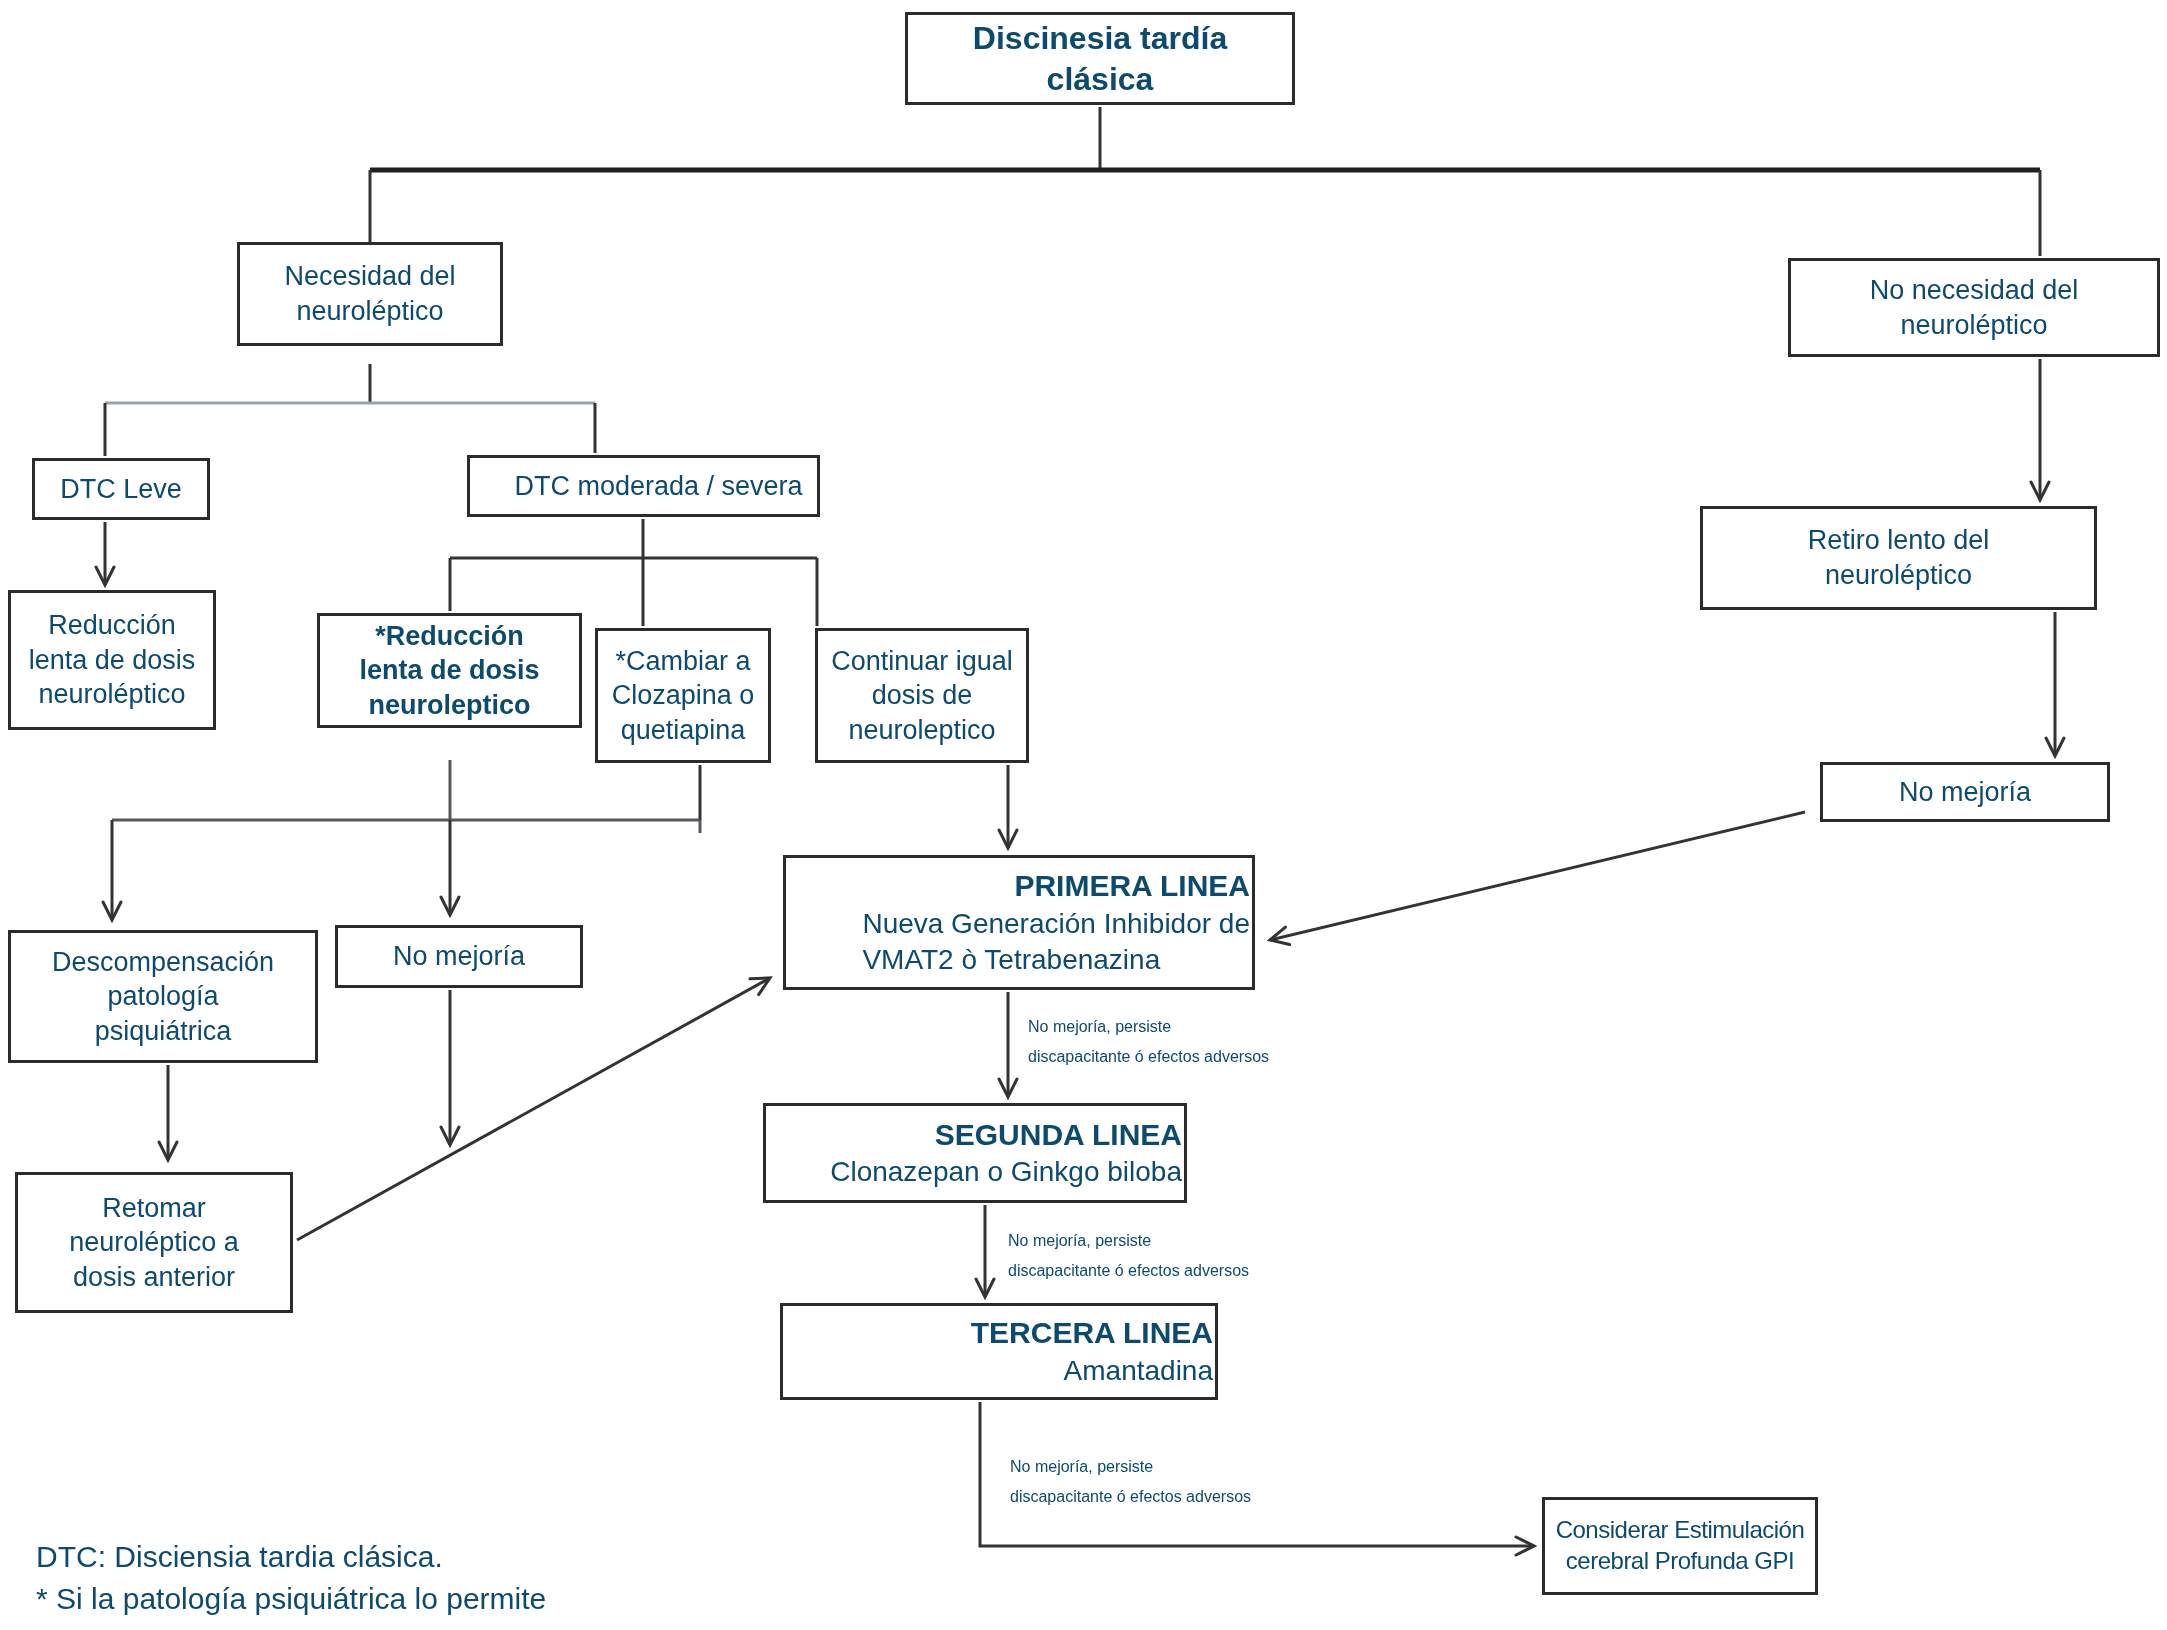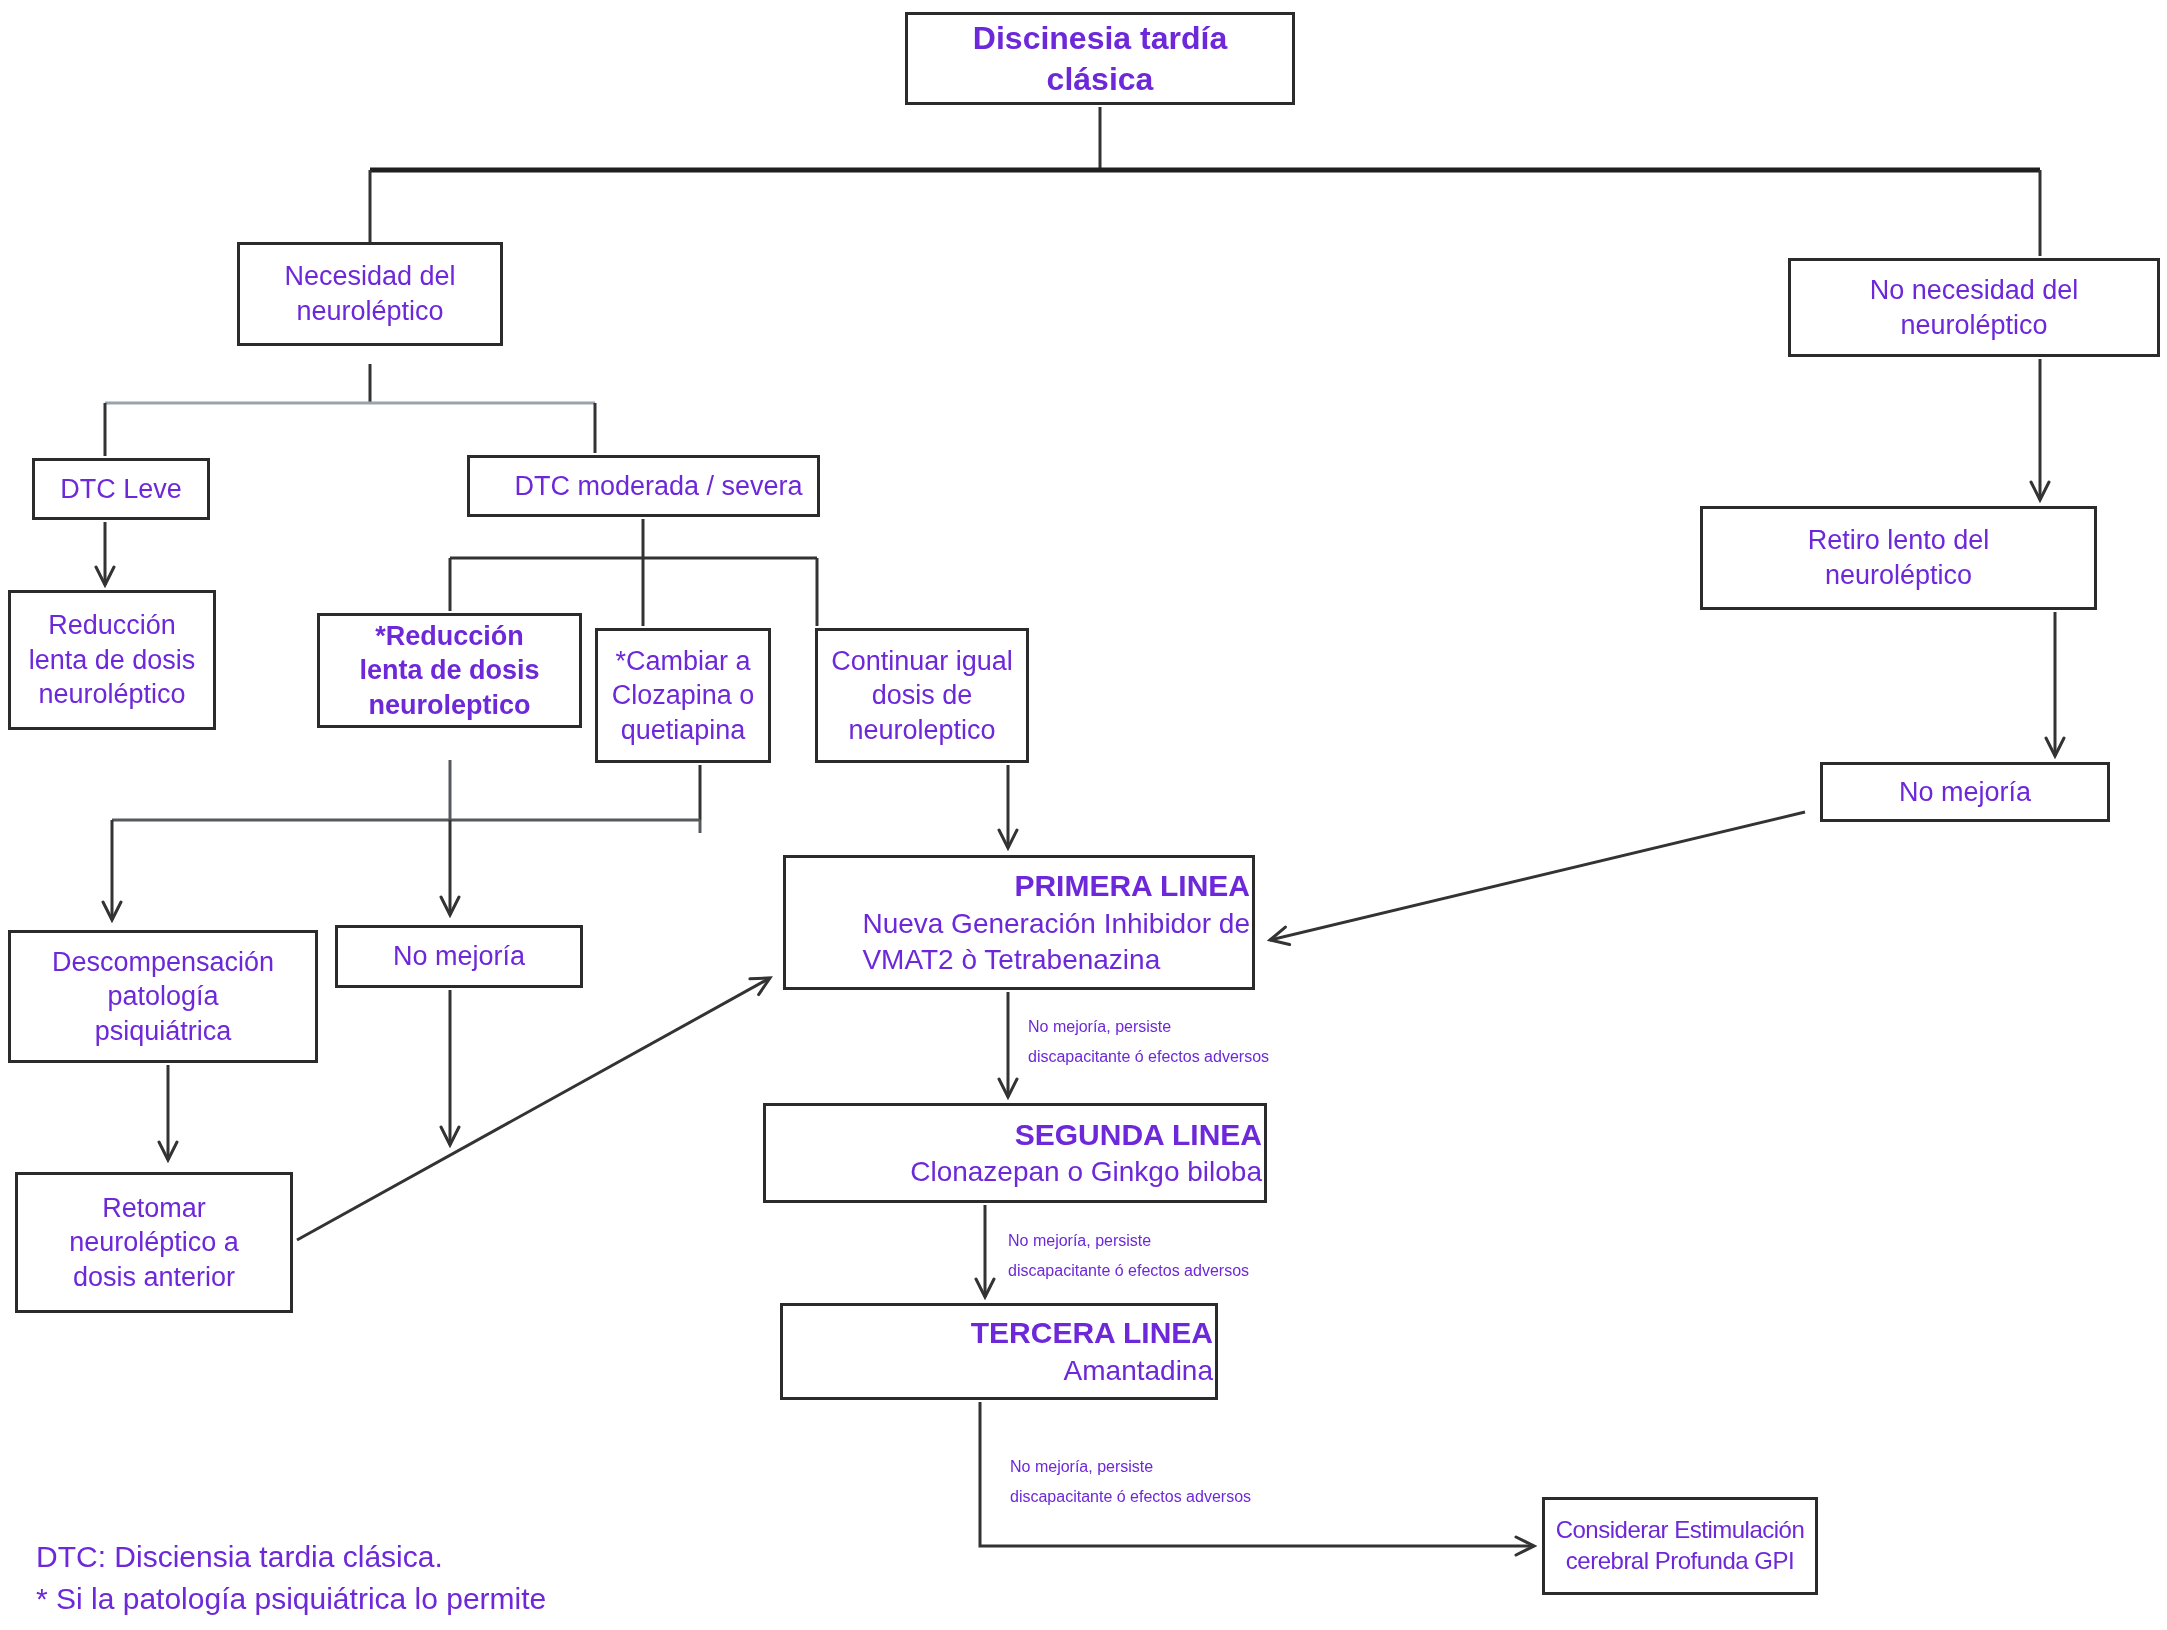--- a/index.html
+++ b/index.html
@@ -1,21 +1,21 @@
 <!DOCTYPE html>
 <html><head>
 <meta charset="utf-8">
 <style>
   html,body{margin:0;padding:0;background:#ffffff;}
   #canvas{
     position:relative;
     width:2167px;height:1630px;
     background:#ffffff;
     font-family:"Liberation Sans","DejaVu Sans",sans-serif;
-    color:#6d28d9;
+    color:#0c4a6e;
     overflow:hidden;
   }
   #wires{position:absolute;left:0;top:0;width:2167px;height:1630px;}
   .node{
     position:absolute;
     box-sizing:border-box;
     background:#ffffff;
     border:3px solid #2b2b2b;
     display:flex;
     align-items:center;
@@ -57,21 +57,21 @@
   #n-dtc-leve{left:32px;top:458px;width:178px;height:62px;text-align:right;}
   #n-dtc-moderada{left:467px;top:455px;width:353px;height:62px;padding-left:32px;}
   #n-reduccion{left:8px;top:590px;width:208px;height:140px;}
   #n-reduccion-ast{left:317px;top:613px;width:265px;height:115px;font-weight:bold;}
   #n-cambiar{left:595px;top:628px;width:176px;height:135px;}
   #n-continuar{left:815px;top:628px;width:214px;height:135px;}
   #n-descompensacion{left:8px;top:930px;width:310px;height:133px;}
   #n-no-mejoria-izq{left:335px;top:925px;width:248px;height:63px;}
   #n-retomar{left:15px;top:1172px;width:278px;height:141px;}
   #n-primera{left:783px;top:855px;width:472px;height:135px;}
-  #n-segunda{left:763px;top:1103px;width:504px;height:100px;}
+  #n-segunda{left:763px;top:1103px;width:424px;height:100px;}
   #n-tercera{left:780px;top:1303px;width:438px;height:97px;}
   #n-retiro{left:1700px;top:506px;width:397px;height:104px;}
   #n-no-mejoria-der{left:1820px;top:762px;width:290px;height:60px;}
   #n-considerar{left:1542px;top:1497px;width:276px;height:98px;font-size:24px;letter-spacing:-0.5px;}
   #lbl-1{left:1028px;top:1006px;}
   #lbl-2{left:1008px;top:1220px;}
   #lbl-3{left:1010px;top:1446px;}
   .wire{stroke:#333333;stroke-width:3;fill:none;}
   .wire.thick{stroke-width:5;stroke:#1f1f1f;}
   .wire.light{stroke:#9aa3ad;}

